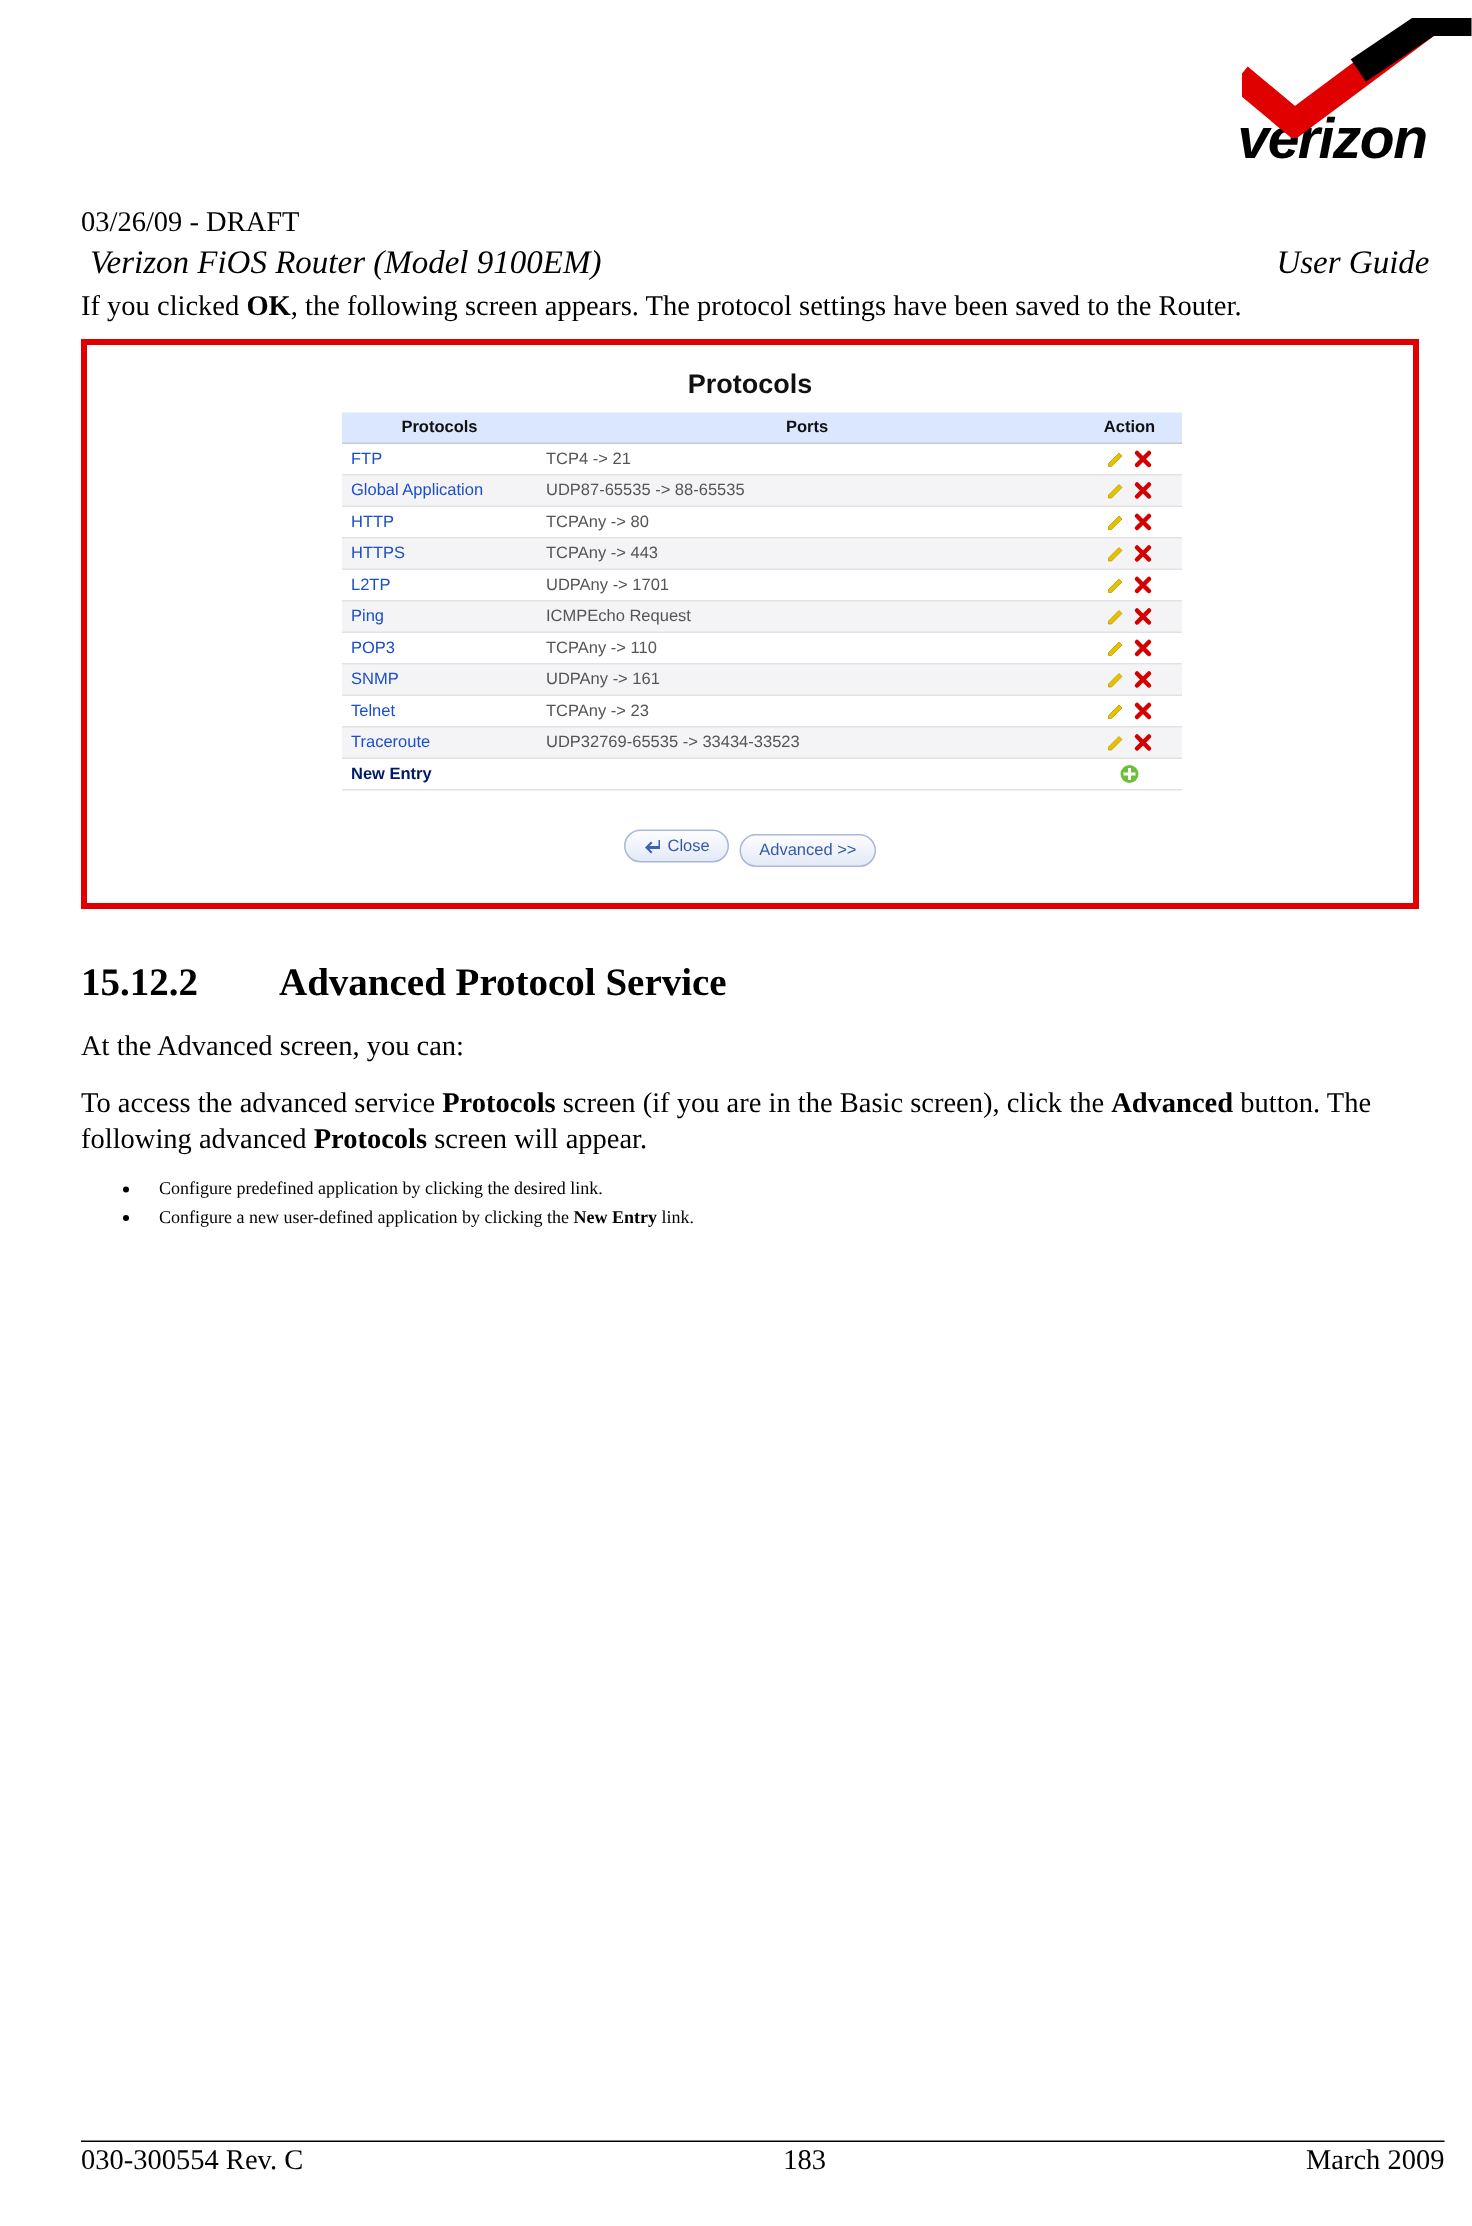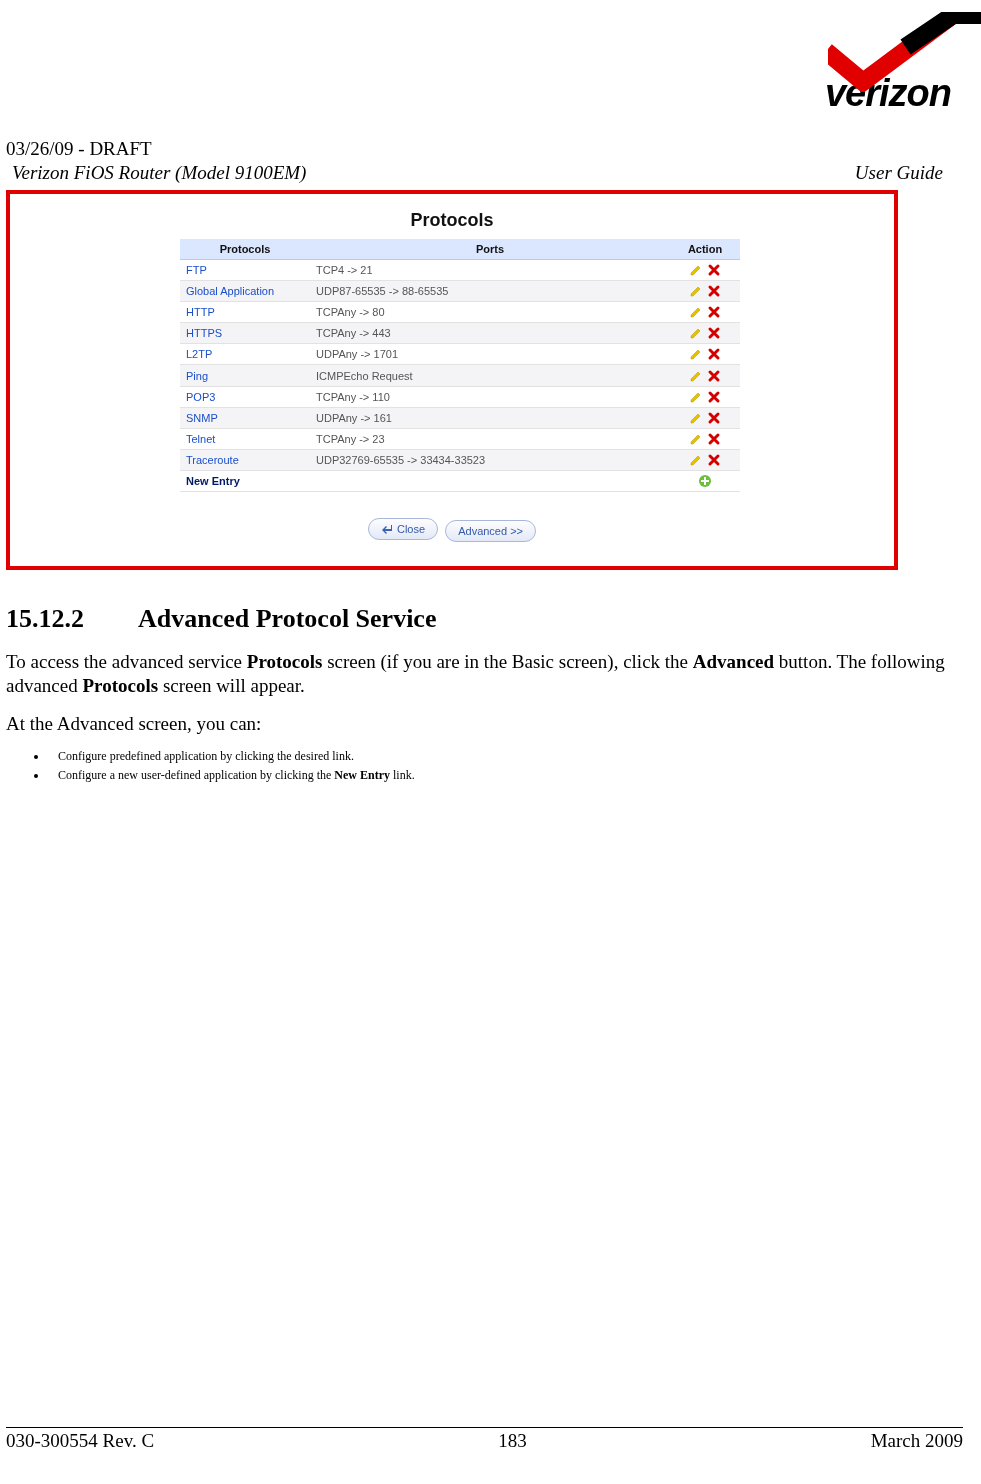--- a/index.html
+++ b/index.html
@@ -8,23 +8,24 @@
     background: white;
     font-family: "Times New Roman", Times, serif;
     color: #000;
     width: 981px;
     height: 1484px;
     position: relative;
     box-sizing: border-box;
   }
   .page {
     box-sizing: border-box;
-    padding: 20px 32px 0 6px;
+    padding: 20px 22px 0 6px;
     position: relative;
     height: 100%;
+    margin-left: 48px;
   }
   .logo-wrap {
     position: absolute;
     top: 12px;
     right: 30px;
     text-align: center;
   }
   .vz-check {
     width: 120px;
     height: 60px;
@@ -40,21 +41,21 @@
     color: #000;
   }
   .draft-line {
     margin-top: 118px;
     font-size: 19px;
   }
   .title-row {
     display: flex;
     justify-content: space-between;
     font-style: italic;
-    font-size: 19px;
+    font-size: 22px;
     margin: 2px 6px 6px 6px;
   }
   .body-text {
     font-size: 19px;
     margin: 2px 0 10px 0;
   }
   
   .panel {
     width: 884px;
     margin: 6px 0 0 0;
@@ -151,20 +152,23 @@
     </div>
     <div class="vz-name">verizon</div>
   </div>
 
   <div class="draft-line">03/26/09 - DRAFT</div>
   <div class="title-row">
     <div>Verizon FiOS Router (Model 9100EM)</div>
     <div>User Guide</div>
   </div>
 
+  <p class="body-text">
+    <span>If you clicked </span><b>OK</b><span>, the following screen appears. The protocol settings have been saved to the Router.</span>
+  </p>
 
   <div class="panel">
     <div class="panel-title">Protocols</div>
     <div class="ptable-wrap">
       <table class="ptable">
         <colgroup>
             <col style="width:130px">
             <col>
             <col style="width:70px">
           </colgroup>
@@ -287,25 +291,25 @@
       <span class="btn">
         <span>Advanced &gt;&gt;</span>
       </span>
     </div>
   </div>
 
   <div class="h2">
     <span class="h2-num">15.12.2</span><span>Advanced Protocol Service</span>
   </div>
 
+  <p class="para">At the Advanced screen, you can:</p>
+
   <p class="para">
     <span>To access the advanced service </span><b>Protocols</b><span> screen (if you are in the Basic screen), click the </span><b>Advanced</b><span> button. The following advanced </span><b>Protocols</b><span> screen will appear.</span>
   </p>
-
-  <p class="para">At the Advanced screen, you can:</p>
 
   <ul class="bullets">
     <li>Configure predefined application by clicking the desired link.</li>
     <li>
       <span>Configure a new user-defined application by clicking the </span><b>New Entry</b><span> link.</span>
     </li>
   </ul>
 
   <div class="footer">
     <span>030-300554 Rev. C</span>

